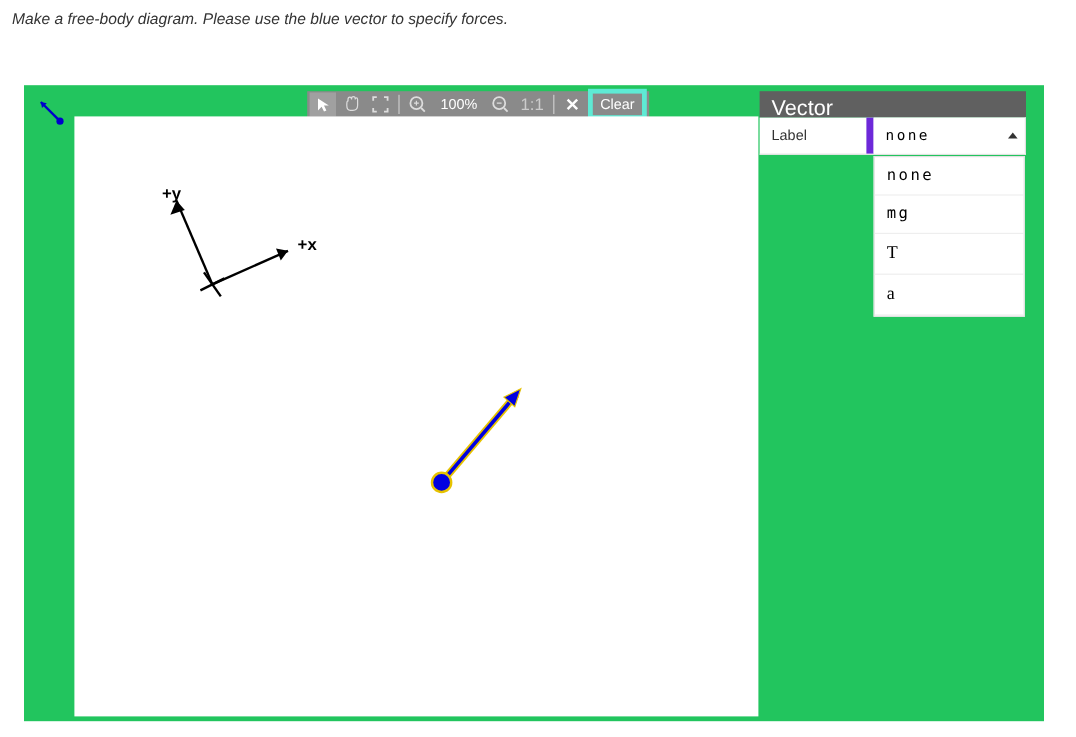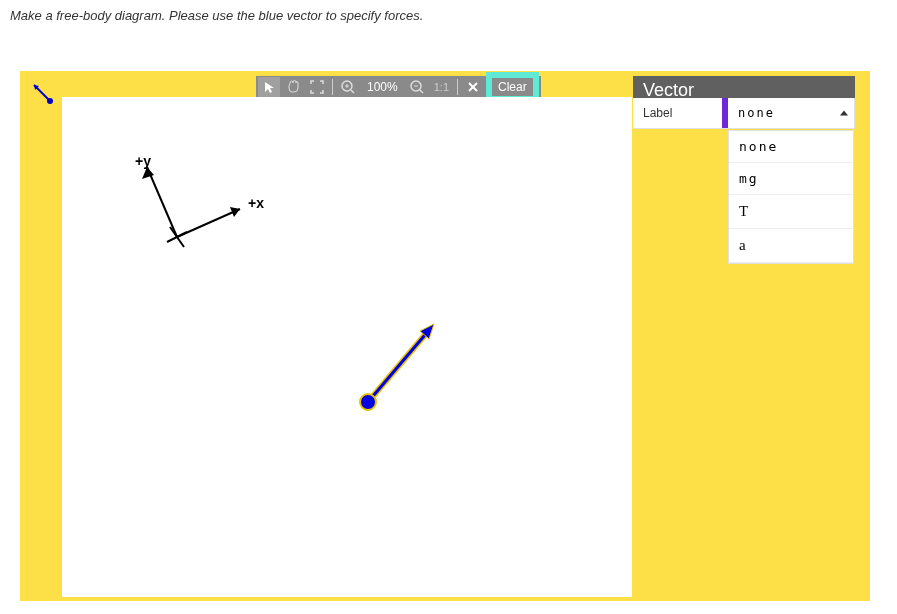--- a/index.html
+++ b/index.html
@@ -17,21 +17,21 @@
     }
     .instruction {
       padding: 8px 10px;
       color: #333;
       font-size: 13px;
       font-style: italic;
     }
     .workspace {
       position: relative;
       margin: 40px 20px 0 20px;
-      background: #fde047;
+      background: #22c55e;
       width: 850px;
       height: 530px;
     }
     .canvas-area {
       position: absolute;
       left: 42px;
       top: 26px;
       width: 570px;
       height: 500px;
       background: #fff;
@@ -72,29 +72,29 @@
       margin: 0 2px;
     }
     .zoom-text {
       color: #fff;
       font-size: 12px;
       padding: 0 6px;
       font-family: Arial, sans-serif;
     }
     .ratio-text {
       color: #ccc;
-      font-size: 11px;
+      font-size: 14px;
       padding: 0 4px;
       font-family: Arial, sans-serif;
     }
     .clear-btn {
       color: #fff;
       font-size: 12px;
       padding: 2px 6px;
-      border: 6px solid #5eead4;
+      border: 4px solid #5eead4;
       cursor: pointer;
       font-family: Arial, sans-serif;
     }
     .panel-header {
       position: absolute;
       left: 613px;
       top: 5px;
       width: 222px;
       height: 22px;
       background: #606060;

